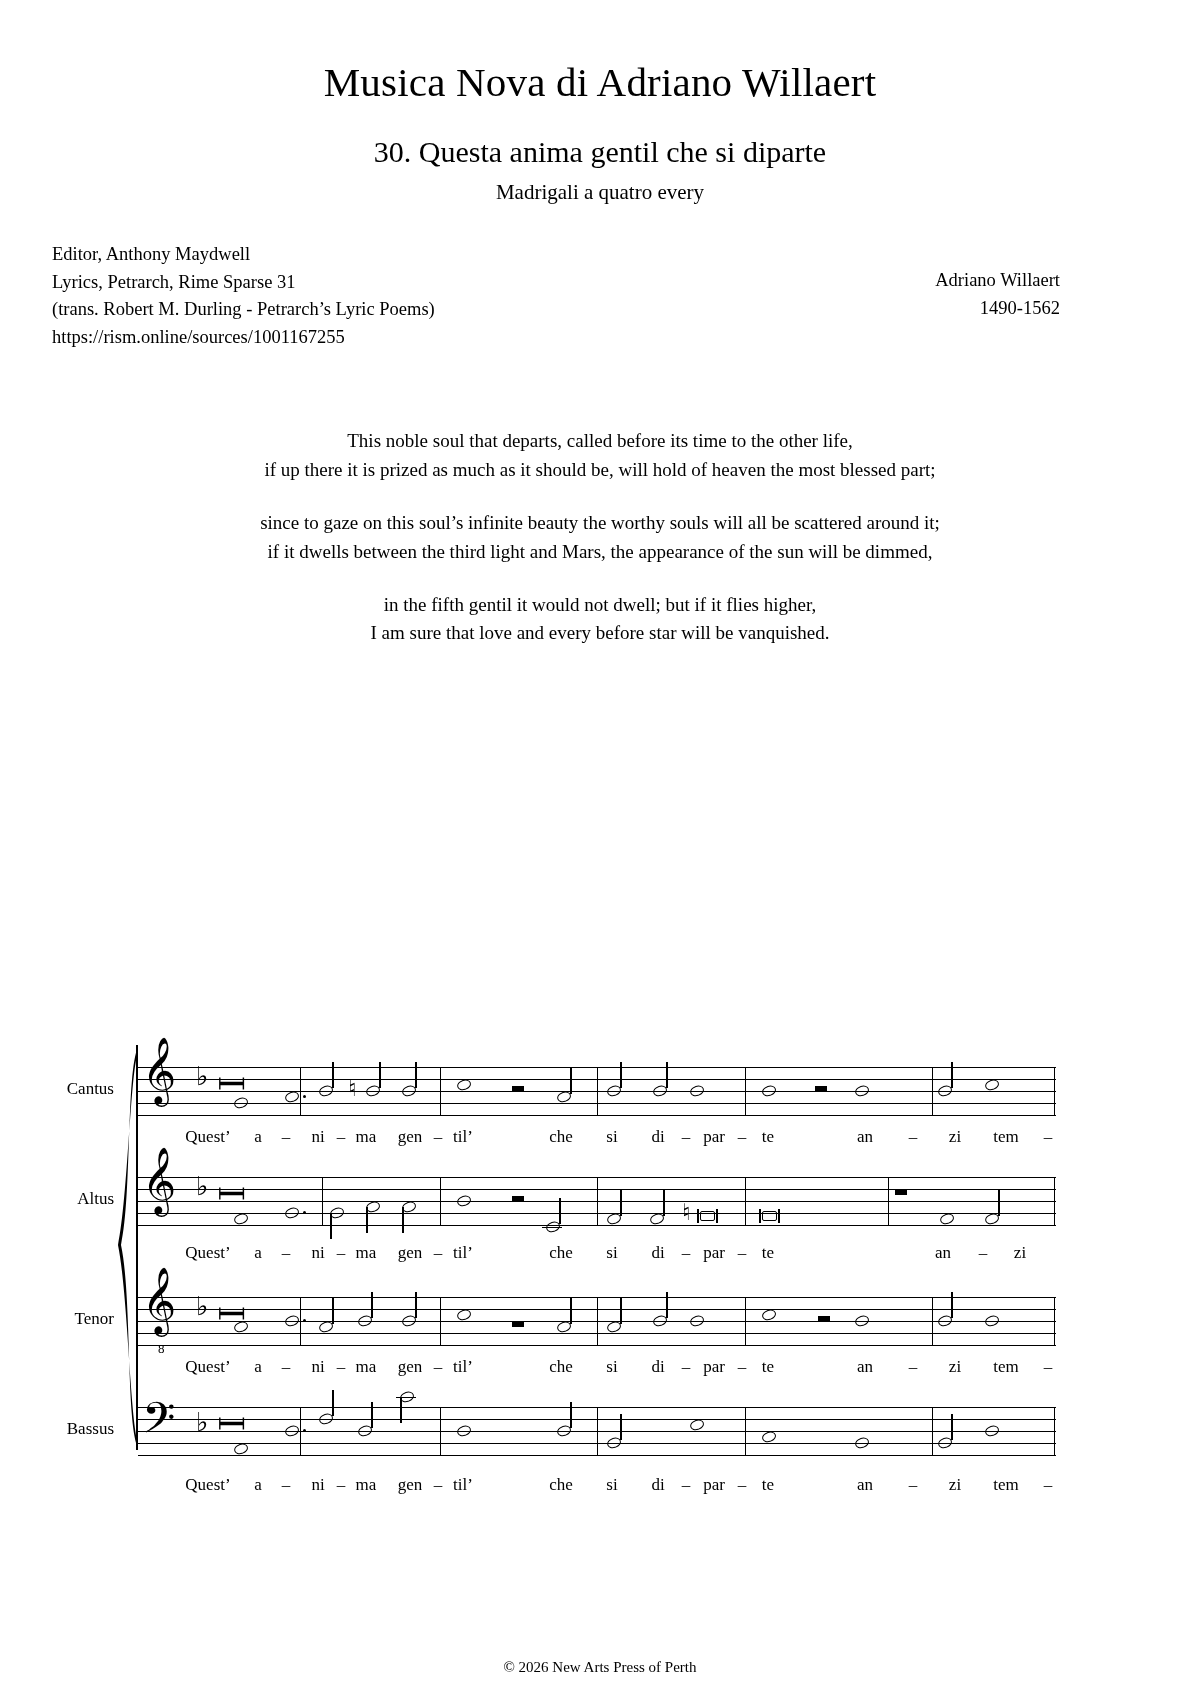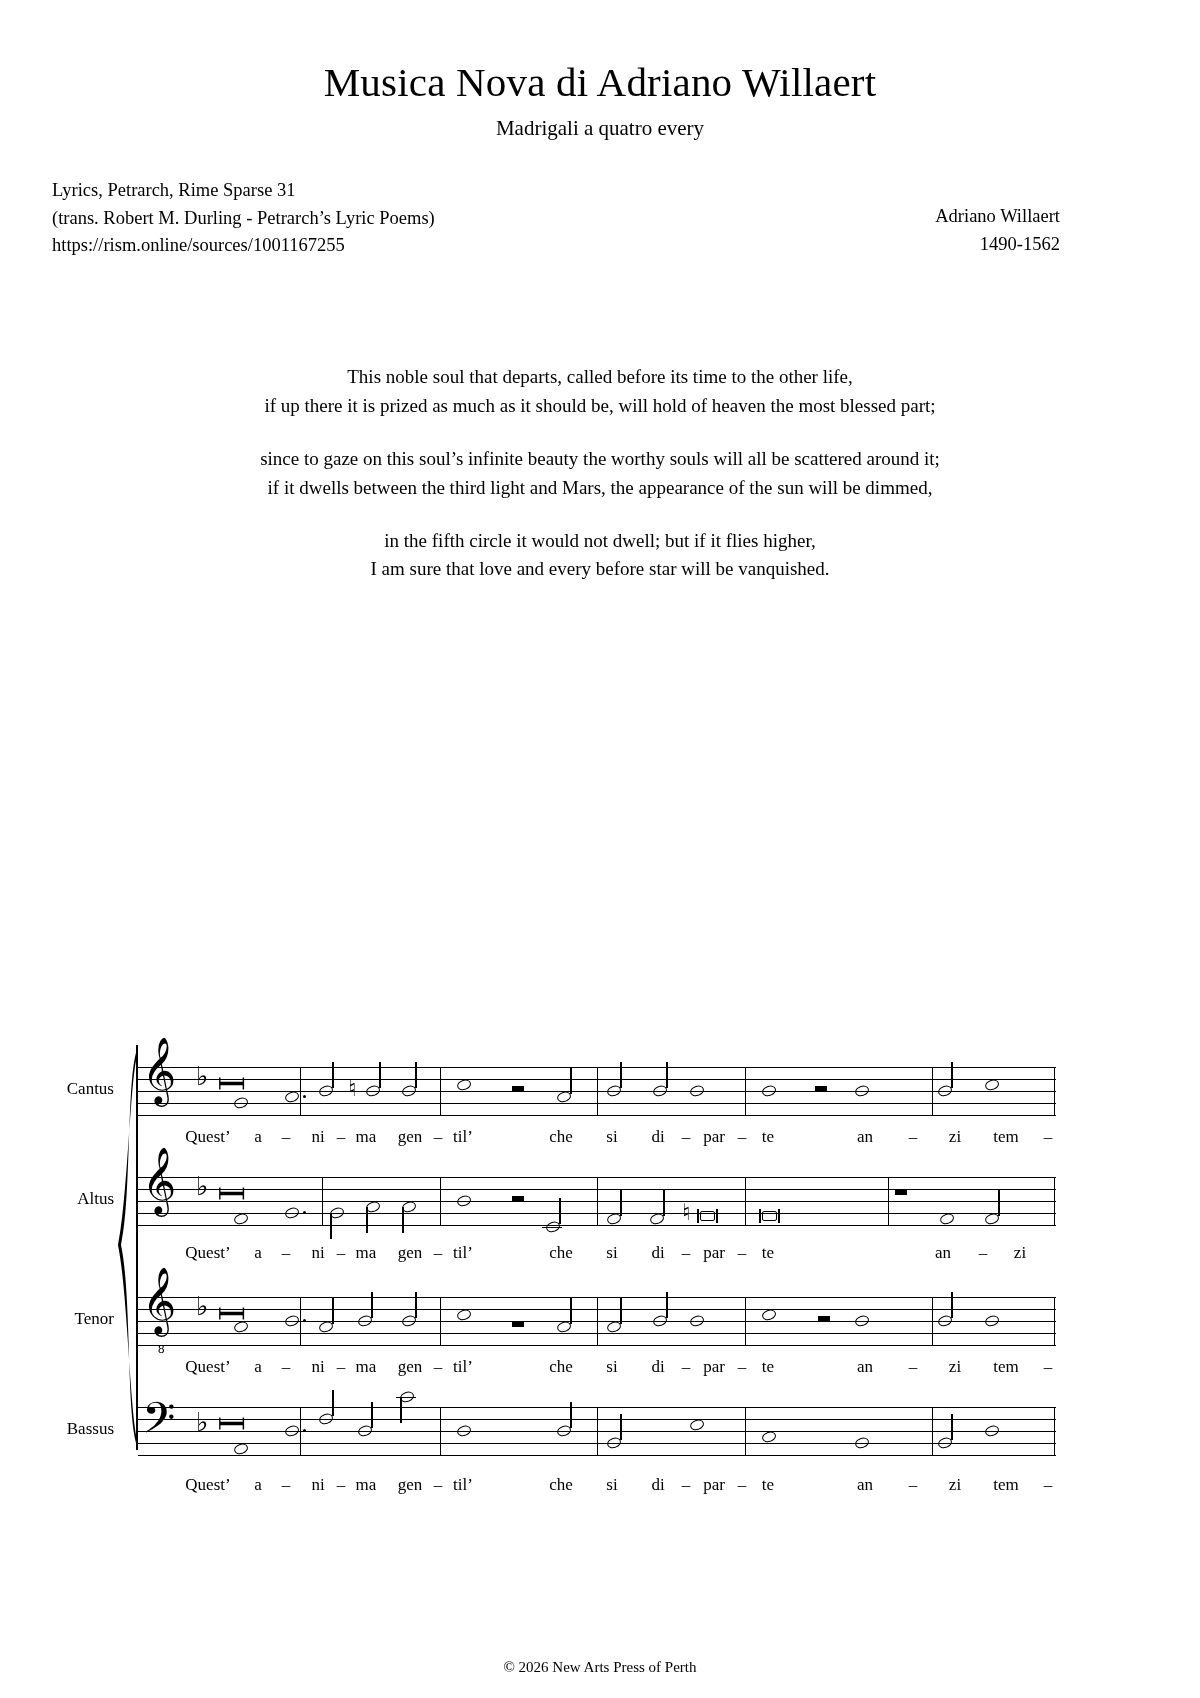--- a/index.html
+++ b/index.html
@@ -245,45 +245,47 @@
     text-align: center;
     font-size: 15px;
   }
 </style>
 </head>
 <body>
 
 <div class="page">
 
   <div class="title-main">Musica Nova di Adriano Willaert</div>
+  <div class="title-work">30. Questa anima gentil che si diparte</div>
   <div class="title-subtitle">Madrigali a quatro every</div>
 
   <div class="credits">
     <div class="credits-left">
+      <div>Editor, Anthony Maydwell</div>
       <div>Lyrics, Petrarch, Rime Sparse 31</div>
       <div>(trans. Robert M. Durling - Petrarch’s Lyric Poems)</div>
       <div>https://rism.online/sources/1001167255</div>
     </div>
     <div class="credits-right">
       <div>Adriano Willaert</div>
       <div>1490-1562</div>
     </div>
   </div>
 
   <div class="poem">
     <div class="poem-stanza">
       <span class="poem-line">This noble soul that departs, called before its time to the other life,</span>
       <span class="poem-line">if up there it is prized as much as it should be, will hold of heaven the most blessed part;</span>
     </div>
     <div class="poem-stanza">
       <span class="poem-line">since to gaze on this soul’s infinite beauty the worthy souls will all be scattered around it;</span>
       <span class="poem-line">if it dwells between the third light and Mars, the appearance of the sun will be dimmed,</span>
     </div>
     <div class="poem-stanza">
-      <span class="poem-line">in the fifth circle it would not dwell; but if it flies higher,</span>
+      <span class="poem-line">in the fifth gentil it would not dwell; but if it flies higher,</span>
       <span class="poem-line">I am sure that love and every before star will be vanquished.</span>
     </div>
   </div>
 
   <div class="score">
 
     <svg class="system-brace" viewBox="0 0 22 405" preserveAspectRatio="none">
       <path d="M20,2 C8,28 14,150 3,200 C14,252 8,376 20,403 L20,398 C12,372 10,250 0,200 C10,152 12,30 20,7 Z" fill="#000"></path>
     </svg>
     <div class="system-barline"></div>

